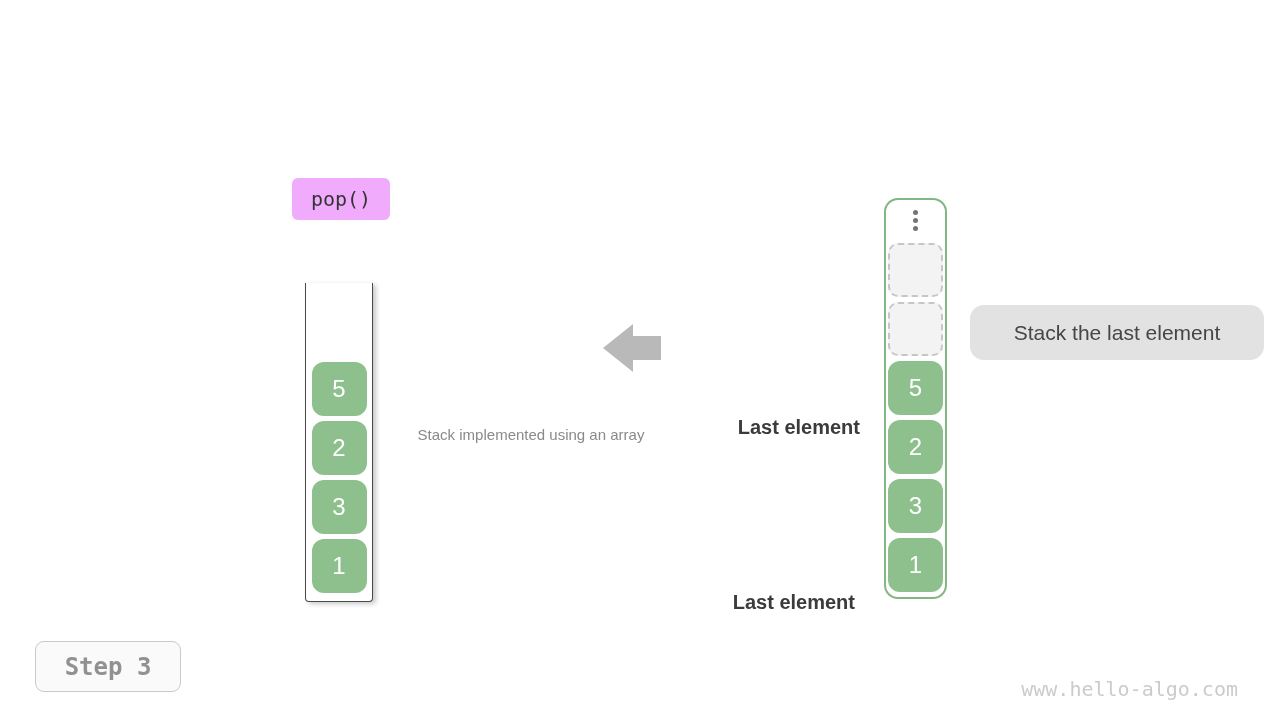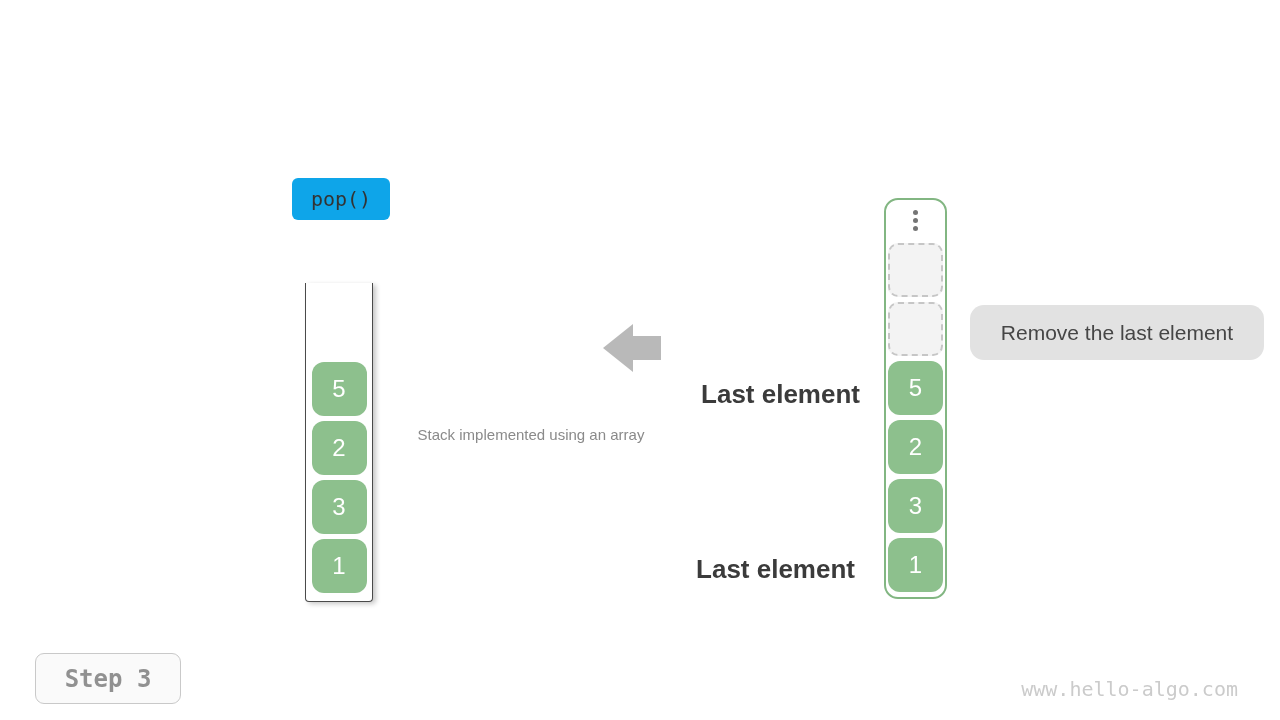--- a/index.html
+++ b/index.html
@@ -8,21 +8,21 @@
     background: #ffffff;
     position: relative;
     overflow: hidden;
     font-family: "Liberation Sans", sans-serif;
   }
   .abs { position: absolute; }
 
   
   .op-badge {
     left: 292px; top: 178px; width: 98px; height: 42px;
-    background: #0ea5e9; border-radius: 6px;
+    background: #f0abfc; border-radius: 6px;
     display: flex; align-items: center; justify-content: center;
     font-family: "DejaVu Sans Mono", "Liberation Mono", monospace;
     font-size: 20px; color: #333333;
   }
 
   
   .left-stack {
     left: 305px; top: 283px; width: 68px; height: 319px;
     border-left: 1.5px solid #4a4a4a;
     border-right: 1.5px solid #4a4a4a;
@@ -53,22 +53,22 @@
     position: absolute; left: 30px; top: 12px; width: 28px; height: 24px;
     background: #b9b9b9;
   }
 
   
   .caption {
     left: 0; top: 426px; width: 1062px; text-align: center;
     font-size: 15px; color: #8a8a8a;
   }
   .pointer-label {
-    font-size: 26px; font-weight: bold; color: #3b3b3b;
-    text-align: right; width: 200px;
+    font-size: 20px; font-weight: bold; color: #3b3b3b;
+    text-align: right; width: 200px; margin-top: 37px;
   }
   .last-label  { left: 660px; top: 379px; }
   .first-label { left: 655px; top: 554px; }
 
   
   .right-stack {
     left: 884px; top: 198px; width: 63px; height: 401px;
     border: 2px solid #82b682; border-radius: 14px;
     background: #ffffff; box-sizing: border-box;
     display: flex; flex-direction: column; align-items: center;
@@ -99,21 +99,20 @@
   }
 
   
   .step-badge {
     left: 35px; top: 641px; width: 146px; height: 51px;
     background: #fafafa; border: 1.5px solid #c9c9c9; border-radius: 9px;
     display: flex; align-items: center; justify-content: center;
     font-family: "DejaVu Sans Mono", "Liberation Mono", monospace;
     font-weight: bold; font-size: 24px; color: #919191;
     box-sizing: border-box;
-    margin-top: 12px;
   }
 
   
   .watermark {
     right: 42px; top: 677px;
     font-family: "DejaVu Sans Mono", "Liberation Mono", monospace;
     font-size: 20px; color: #cbcbcb;
   }
 </style>
 </head>
@@ -148,17 +147,17 @@
   <div class="slot-list">
     <div class="empty-slot"></div>
     <div class="empty-slot"></div>
     <div class="cell">5</div>
     <div class="cell">2</div>
     <div class="cell">3</div>
     <div class="cell">1</div>
   </div>
 </div>
 
-<div class="abs tooltip">Remove the last element</div>
+<div class="abs tooltip">Stack the last element</div>
 
 <div class="abs step-badge">Step 3</div>
 
 <div class="abs watermark">www.hello-algo.com</div>
 
 </body></html>

